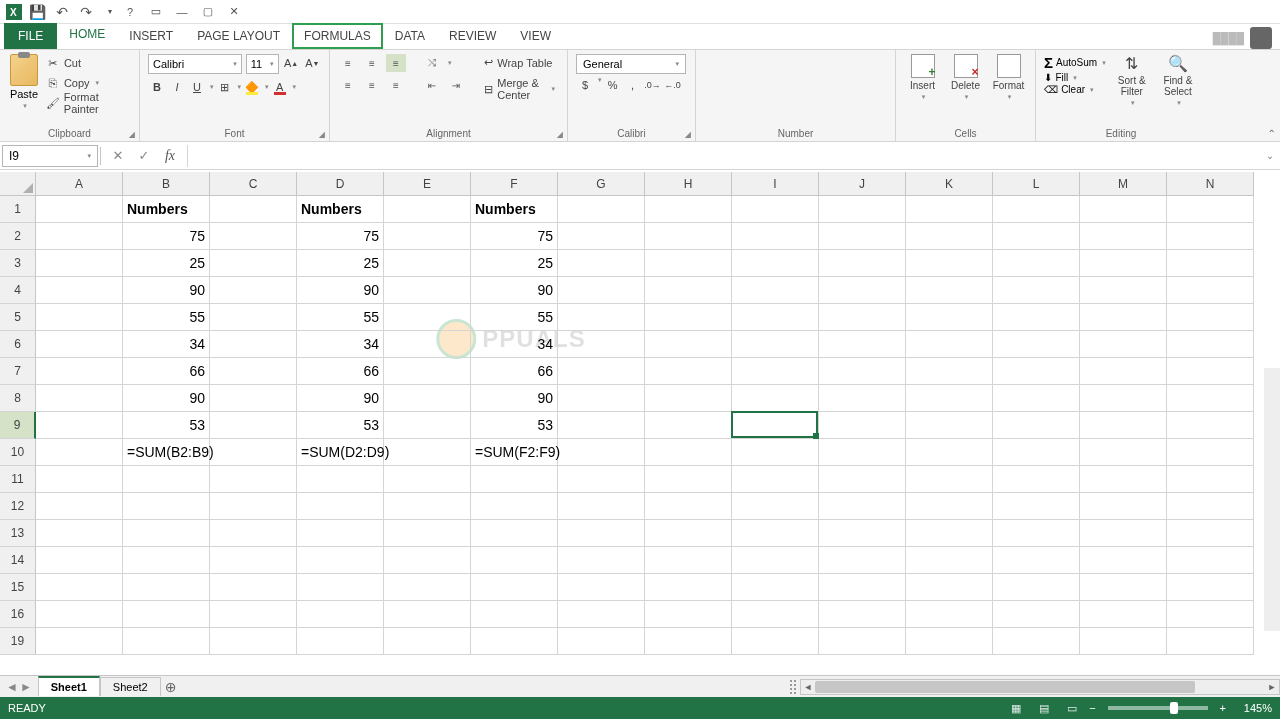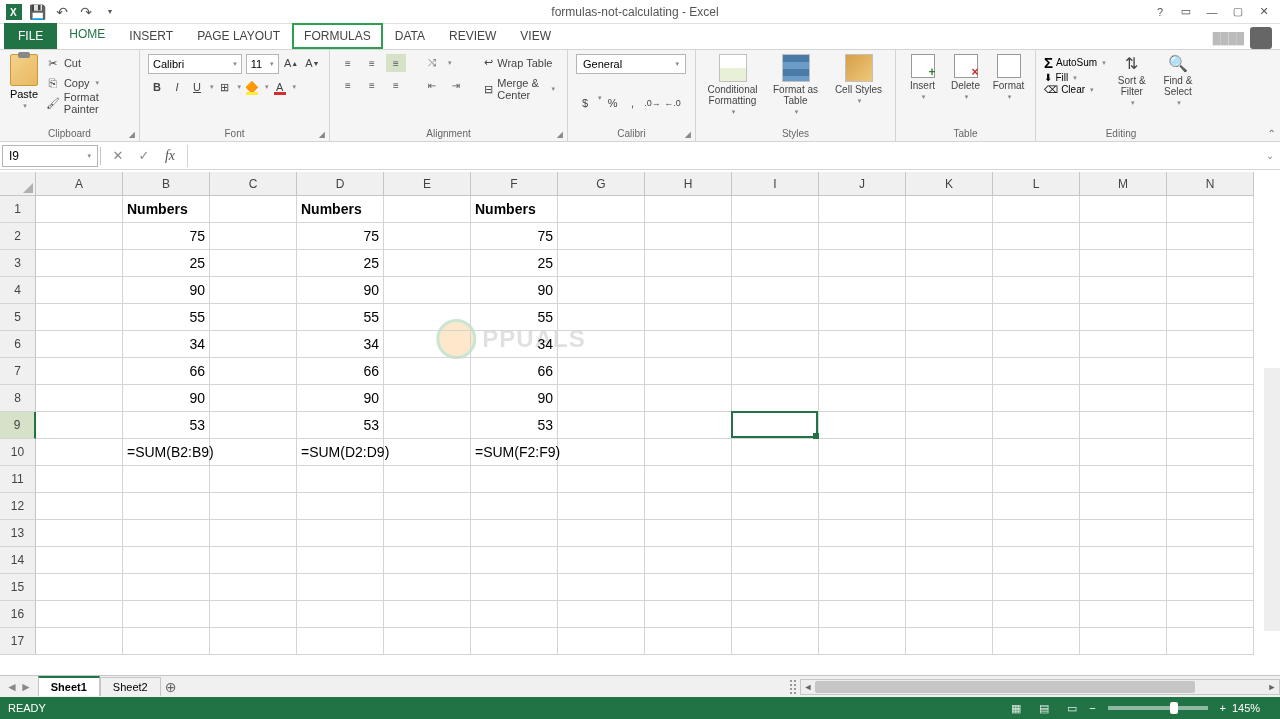--- a/index.html
+++ b/index.html
@@ -46,21 +46,21 @@
 .dd-arrow { font-size: 7px; color: #888; margin-left: 2px; }
 
 .align-group { width: 238px; }
 .align-body { display: flex; flex-direction: column; gap: 4px; }
 .align-row { display: flex; gap: 4px; align-items: center; }
 .align-btn { width: 20px; height: 18px; display: flex; align-items: center; justify-content: center; font-size: 10px; color: #555; }
 .wrap-merge { display: flex; flex-direction: column; gap: 4px; margin-left: 8px; }
 .wide-btn { display: flex; align-items: center; gap: 4px; font-size: 11px; color: #444; padding: 2px 4px; }
 
 .number-group { width: 128px; }
-.num-select { width: 110px; height: 20px; border: 1px solid #b5b5b5; background: #fff; font-size: 11px; padding: 0 6px; display: flex; align-items: center; justify-content: space-between; margin-bottom: 20px; }
+.num-select { width: 110px; height: 20px; border: 1px solid #b5b5b5; background: #fff; font-size: 11px; padding: 0 6px; display: flex; align-items: center; justify-content: space-between; margin-bottom: 2px; }
 .num-row { display: flex; gap: 2px; }
 
 .styles-group { width: 200px; }
 .big-btn { display: flex; flex-direction: column; align-items: center; gap: 2px; font-size: 10px; color: #444; width: 62px; text-align: center; }
 .big-icon { width: 28px; height: 28px; border: 1px solid #c0c0c0; background: #fff; position: relative; }
 .cond-icon { background: linear-gradient(180deg,#fff 50%,#e8f0d8 50%); }
 .table-icon { background: repeating-linear-gradient(180deg,#4a7ba6 0,#4a7ba6 7px,#6b9cc7 7px,#6b9cc7 14px); }
 .cell-icon { background: linear-gradient(135deg,#d4a04a,#f0c878); }
 
 .cells-group { width: 140px; }
@@ -116,41 +116,40 @@
 .hscroll { margin-left: auto; width: 480px; height: 16px; background: #eee; border: 1px solid #c6c6c6; position: relative; }
 .hscroll-thumb { position: absolute; left: 14px; top: 1px; width: 380px; height: 12px; background: #c6c6c6; border-radius: 2px; }
 .hscroll-arr { position: absolute; top: 0; width: 14px; height: 14px; display: flex; align-items: center; justify-content: center; font-size: 9px; color: #666; }
 
 
 .status-bar { position: absolute; bottom: 0; left: 0; right: 0; height: 22px; background: #217346; color: #fff; display: flex; align-items: center; padding: 0 8px; font-size: 11px; }
 .status-right { margin-left: auto; display: flex; align-items: center; gap: 6px; }
 .view-btn { width: 22px; height: 16px; display: flex; align-items: center; justify-content: center; opacity: 0.85; }
 .zoom-slider { width: 100px; height: 4px; background: rgba(255,255,255,0.5); position: relative; margin: 0 6px; }
 .zoom-thumb { position: absolute; left: 62%; top: -4px; width: 8px; height: 12px; background: #fff; border-radius: 2px; }
-.zoom-pct { min-width: 40px; text-align: left; }
+.zoom-pct { min-width: 40px; text-align: right; }
 
 .vscroll { position: absolute; right: 0; top: 196px; bottom: 44px; width: 16px; background: #eee; }
 </style>
 </head>
 <body>
 
 <div class="titlebar">
   <div class="titlebar-left">
     <div class="qat-icon">
         <svg width="16" height="16">
           <rect width="16" height="16" fill="#217346"></rect>
           <text x="4" y="12" fill="#fff" font-size="10" font-weight="bold">X</text>
         </svg>
       </div>
     <div class="qat-icon">💾</div>
     <div class="qat-icon">↶</div>
     <div class="qat-icon">↷</div>
     <div class="qat-icon" style="font-size:8px;">▾</div>
   </div>
-  <div class="titlebar-center">formulas-not-calculating - Excel</div>
   <div class="titlebar-right">
     <div class="win-btn">?</div>
     <div class="win-btn">▭</div>
     <div class="win-btn">—</div>
     <div class="win-btn">▢</div>
     <div class="win-btn">✕</div>
   </div>
 </div>
 
 <div class="ribbon-tabs">
@@ -281,59 +280,42 @@
         <div class="sm-btn">
             <span style="font-size:9px;">←.0</span>
           </div>
       </div>
     </div>
     <div class="group-label">Calibri</div>
     <div class="dialog-launcher">◢</div>
   </div>
 
   <div class="group styles-group">
-    <div class="group-body">
-      <div class="big-btn">
-          <div class="big-icon cond-icon"></div>
-          <span>Conditional Formatting</span>
-          <span class="dd-arrow">▾</span>
-        </div>
-      <div class="big-btn">
-          <div class="big-icon table-icon"></div>
-          <span>Format as Table</span>
-          <span class="dd-arrow">▾</span>
-        </div>
-      <div class="big-btn">
-          <div class="big-icon cell-icon"></div>
-          <span>Cell Styles</span>
-          <span class="dd-arrow">▾</span>
-        </div>
-    </div>
-    <div class="group-label">Styles</div>
+    <div class="group-label">Number</div>
   </div>
 
   <div class="group cells-group">
     <div class="group-body">
       <div class="cells-big">
           <div class="cells-icon insert-icon"></div>
           <span>Insert</span>
           <span class="dd-arrow">▾</span>
         </div>
       <div class="cells-big">
           <div class="cells-icon delete-icon"></div>
           <span>Delete</span>
           <span class="dd-arrow">▾</span>
         </div>
       <div class="cells-big">
           <div class="cells-icon"></div>
           <span>Format</span>
           <span class="dd-arrow">▾</span>
         </div>
     </div>
-    <div class="group-label">Table</div>
+    <div class="group-label">Cells</div>
   </div>
 
   <div class="group editing-group" style="border-right:none;">
     <div class="group-body">
       <div class="edit-left">
         <div class="edit-row">
             <span class="sigma">Σ</span>
             <span>AutoSum</span>
             <span class="dd-arrow">▾</span>
           </div>
@@ -411,21 +393,21 @@
           <div class="row-h">7</div>
           <div class="row-h">8</div>
           <div class="row-h sel">9</div>
           <div class="row-h">10</div>
           <div class="row-h">11</div>
           <div class="row-h">12</div>
           <div class="row-h">13</div>
           <div class="row-h">14</div>
           <div class="row-h">15</div>
           <div class="row-h">16</div>
-          <div class="row-h">17</div>
+          <div class="row-h">19</div>
         </div>
       <div class="cells-area" id="cells-area" style="width: 1218px; height: 459px;">
         <div class="watermark" style="left: 475px; top: 143.1px; transform: translate(-50%, -50%);">
           <div class="wm-circle"></div>
           <div class="wm-text">PPUALS</div>
         </div>
       <div class="cell" style="left: 0px; top: 0px; width: 87px; height: 27px;"></div>
           <div class="cell header-cell" style="left: 87px; top: 0px; width: 87px; height: 27px;">Numbers</div>
           <div class="cell" style="left: 174px; top: 0px; width: 87px; height: 27px;"></div>
           <div class="cell header-cell" style="left: 261px; top: 0px; width: 87px; height: 27px;">Numbers</div>

